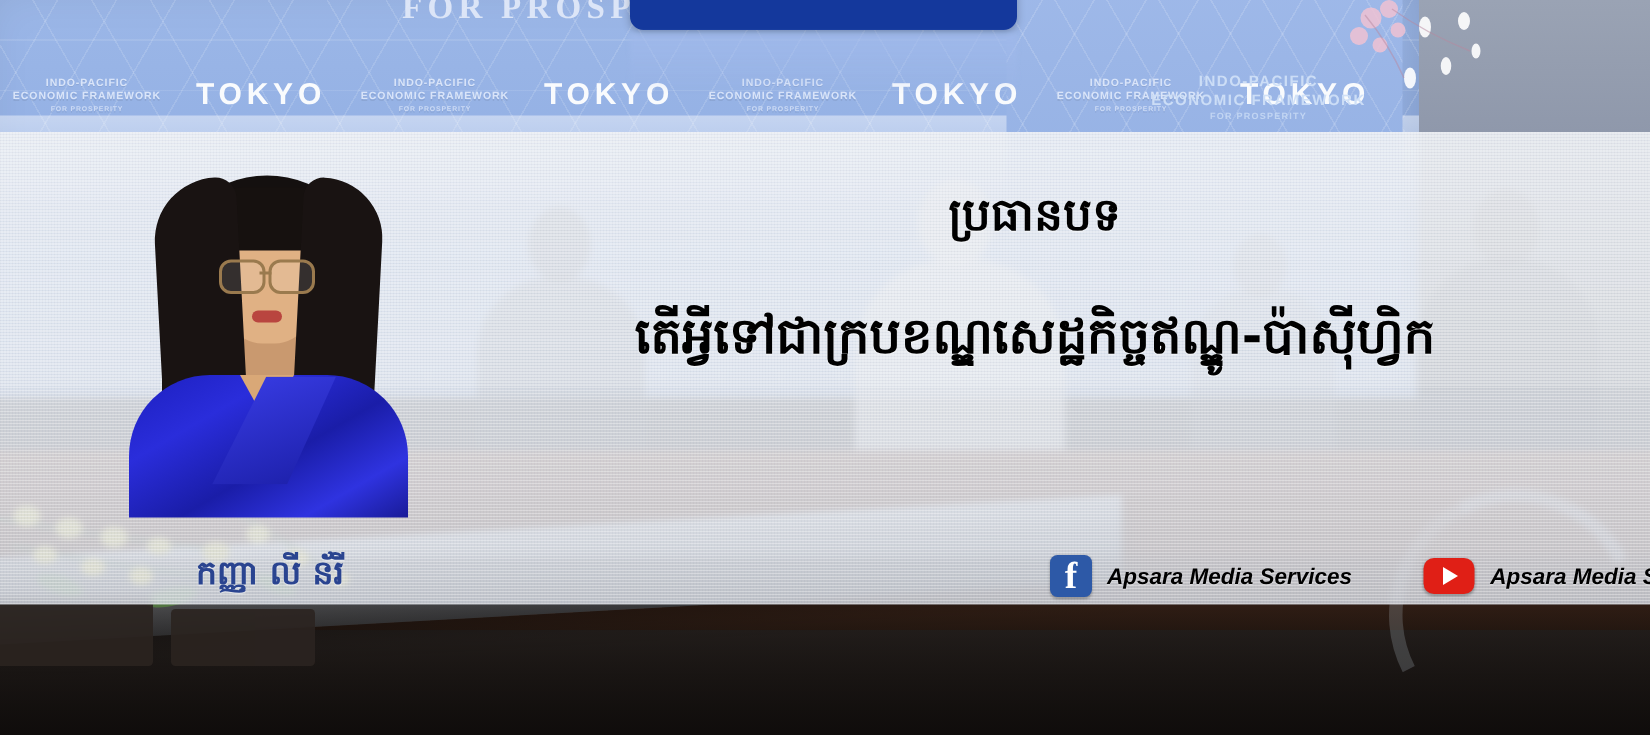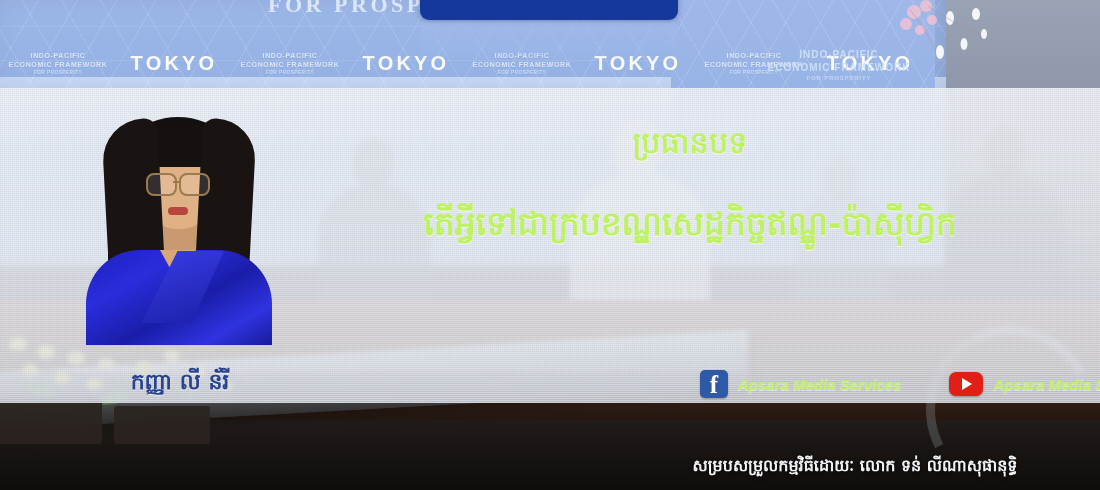--- a/index.html
+++ b/index.html
@@ -177,27 +177,27 @@
   .pr-vneck{
     position:absolute;left:82px;top:155px;width:36px;height:34px;background:#d9a877;
     clip-path:polygon(0 0,100% 0,52% 100%);
   }
 
   
   .khm{font-family:"DejaVu Sans","Liberation Sans",sans-serif;}
 
   .topic-label{
     position:absolute;left:380px;width:620px;top:124px;
-    text-align:center;color:#bef264;font-weight:700;font-size:30px;
+    text-align:center;color:#000000;font-weight:700;font-size:30px;
     letter-spacing:.01em;
     text-shadow:0 1px 1px rgba(255,255,255,.7);
   }
   .main-title{
     position:absolute;left:365px;width:650px;top:206px;
-    text-align:center;color:#bef264;font-weight:700;font-size:33px;
+    text-align:center;color:#000000;font-weight:700;font-size:33px;
     line-height:1.12;white-space:nowrap;
     text-shadow:0 1px 1px rgba(255,255,255,.7);
   }
   .sub-title{
     position:absolute;left:380px;width:620px;top:270px;
     text-align:center;color:#2a4a9b;font-weight:400;font-size:27px;
     letter-spacing:.004em;
     text-shadow:0 1px 1px rgba(255,255,255,.65);
   }
   .presenter-name{
@@ -223,21 +223,21 @@
   .yt-icon{
     width:34px;height:24px;border-radius:7px;background:#e01f16;
     display:flex;align-items:center;justify-content:center;
     box-shadow:0 1px 2px rgba(0,0,0,.3);
   }
   .yt-tri{
     width:0;height:0;border-style:solid;border-width:6px 0 6px 10px;
     border-color:transparent transparent transparent #fff;margin-left:2px;
   }
   .social-label{
-    color:#bef264;font-weight:700;font-style:italic;font-size:15px;
+    color:#000000;font-weight:700;font-style:italic;font-size:15px;
     white-space:nowrap;text-shadow:0 1px 1px rgba(255,255,255,.5);
   }
   .social-gap{width:28px;}
 
   
   .credit{
     position:absolute;left:620px;width:470px;top:455px;
     text-align:center;color:#f1f3f6;font-weight:700;font-size:16px;
     white-space:nowrap;
     text-shadow:0 1px 3px rgba(0,0,0,.75);
@@ -390,15 +390,14 @@
       <span>f</span>
     </div>
     <div class="social-label">Apsara Media Services</div>
     <div class="social-gap"></div>
     <div class="yt-icon">
       <div class="yt-tri"></div>
     </div>
     <div class="social-label">Apsara Media Services</div>
   </div>
 
-  <div class="credit khm">សម្របសម្រួលកម្មវិធីដោយៈ លោក ទន់ លីណាសុផានុទ្ធិ</div>
 
 </div>
 
 </body></html>

